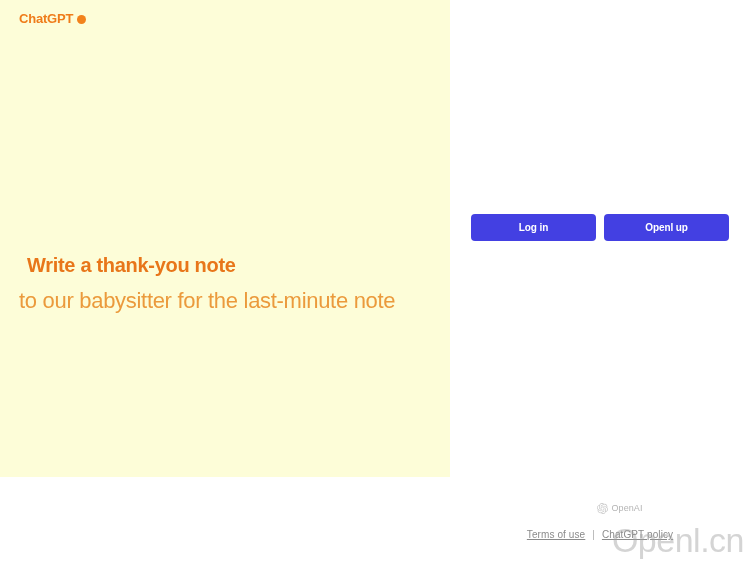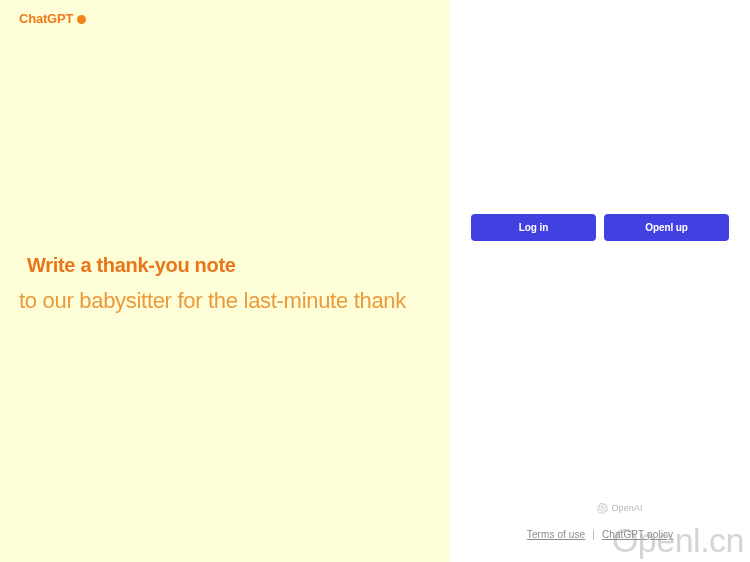--- a/index.html
+++ b/index.html
@@ -18,21 +18,21 @@
     width: 750px;
     height: 562px;
     display: flex;
     background: #ffffff;
   }
 
   
   .left-panel {
     position: relative;
     width: 450px;
-    height: 562px;
+    height: 477px;
     background: #fdfdd8;
     flex: 0 0 450px;
     overflow: hidden;
   }
   .brand {
     position: absolute;
     top: 11px;
     left: 19px;
     display: flex;
     align-items: center;
@@ -184,21 +184,21 @@
 
   <div class="left-panel">
 
     <div class="brand">
       <span class="brand-text">ChatGPT</span>
       <span class="brand-dot"></span>
     </div>
 
     <div class="headline-block">
       <div class="headline-main">Write a thank-you note</div>
-      <div class="headline-sub">to our babysitter for the last-minute thank</div>
+      <div class="headline-sub">to our babysitter for the last-minute note</div>
     </div>
 
   </div>
 
   <div class="right-panel">
 
     <div class="auth-block">
 
       <div class="auth-buttons">
         <button class="auth-btn">Log in</button>

